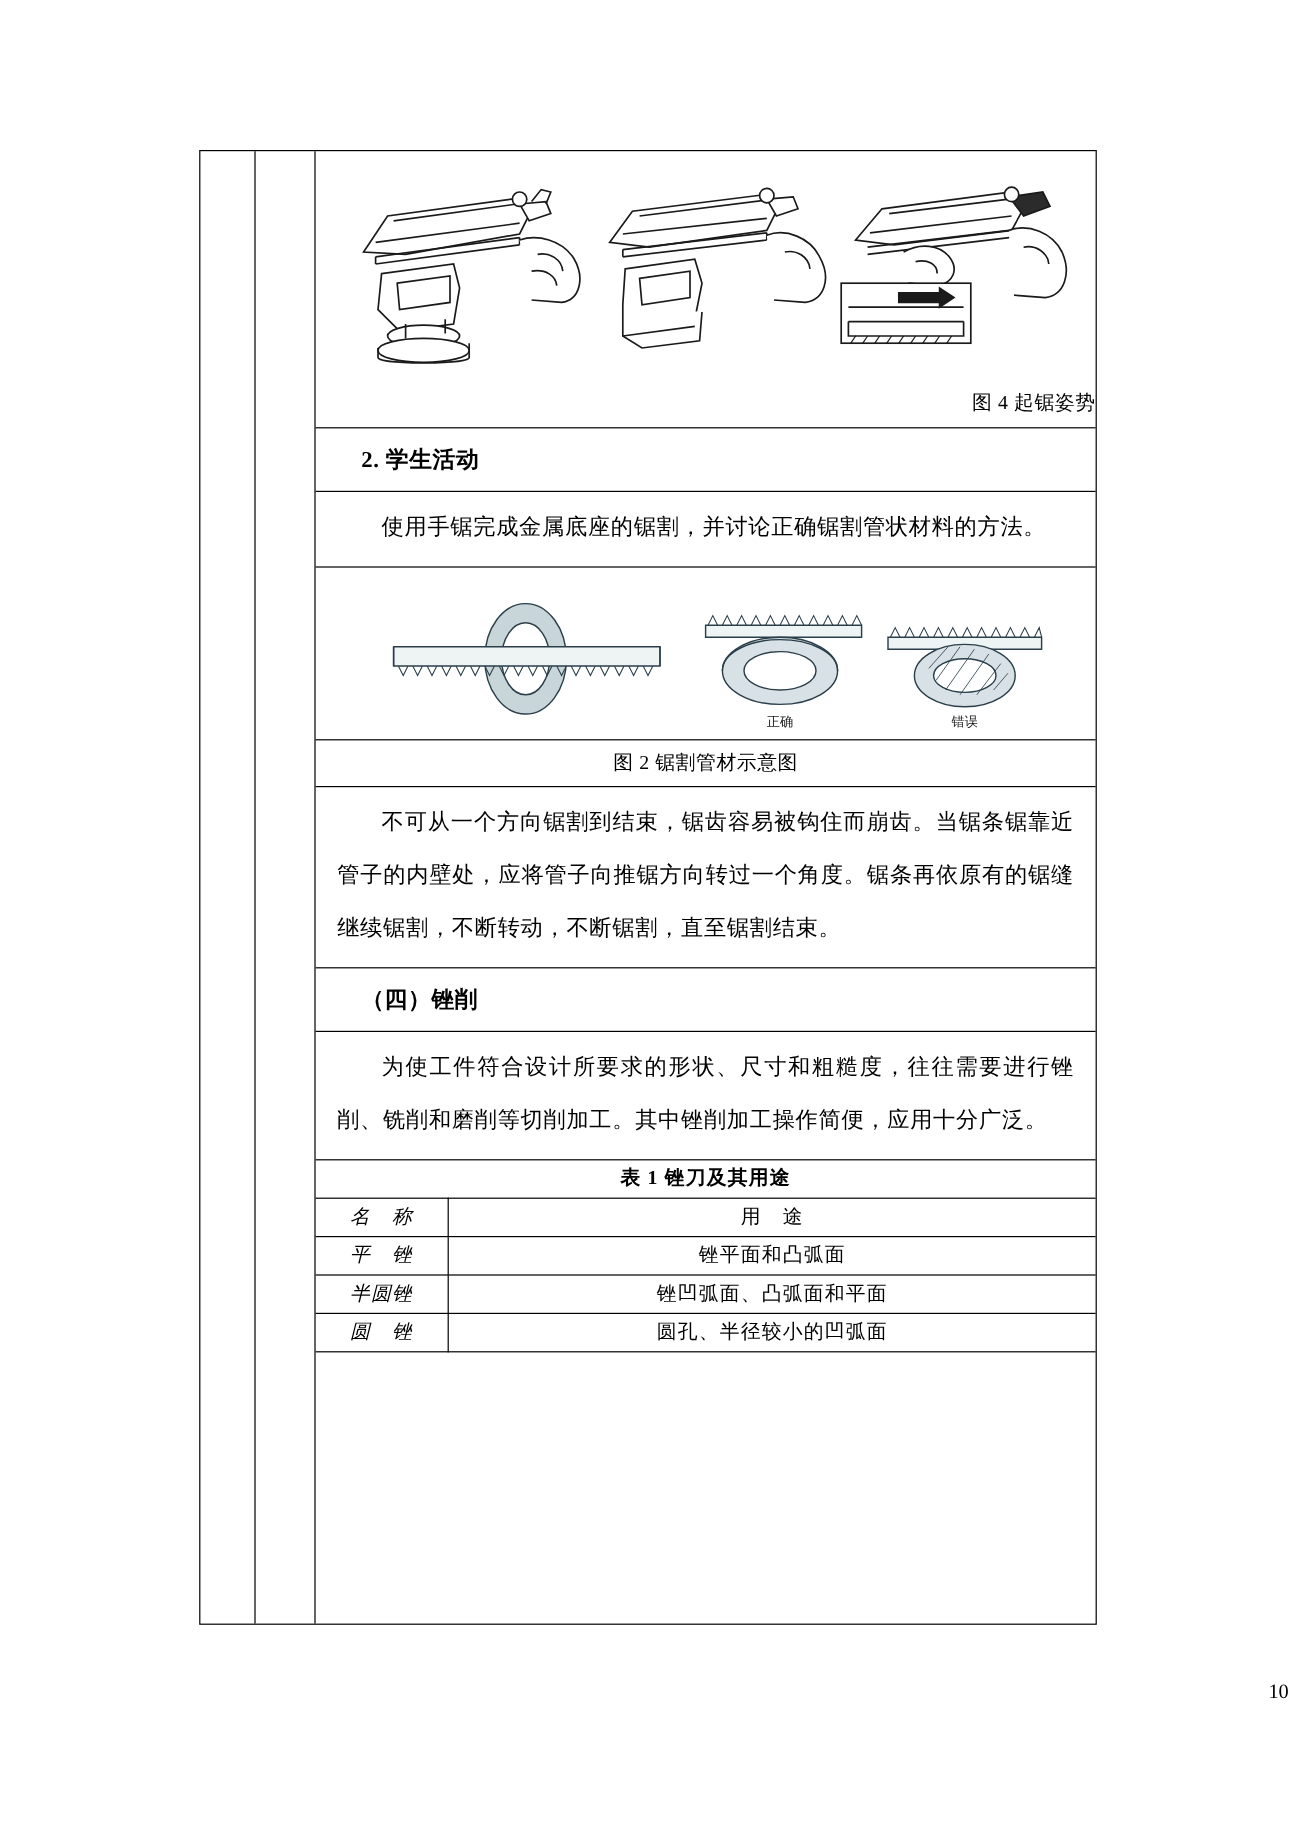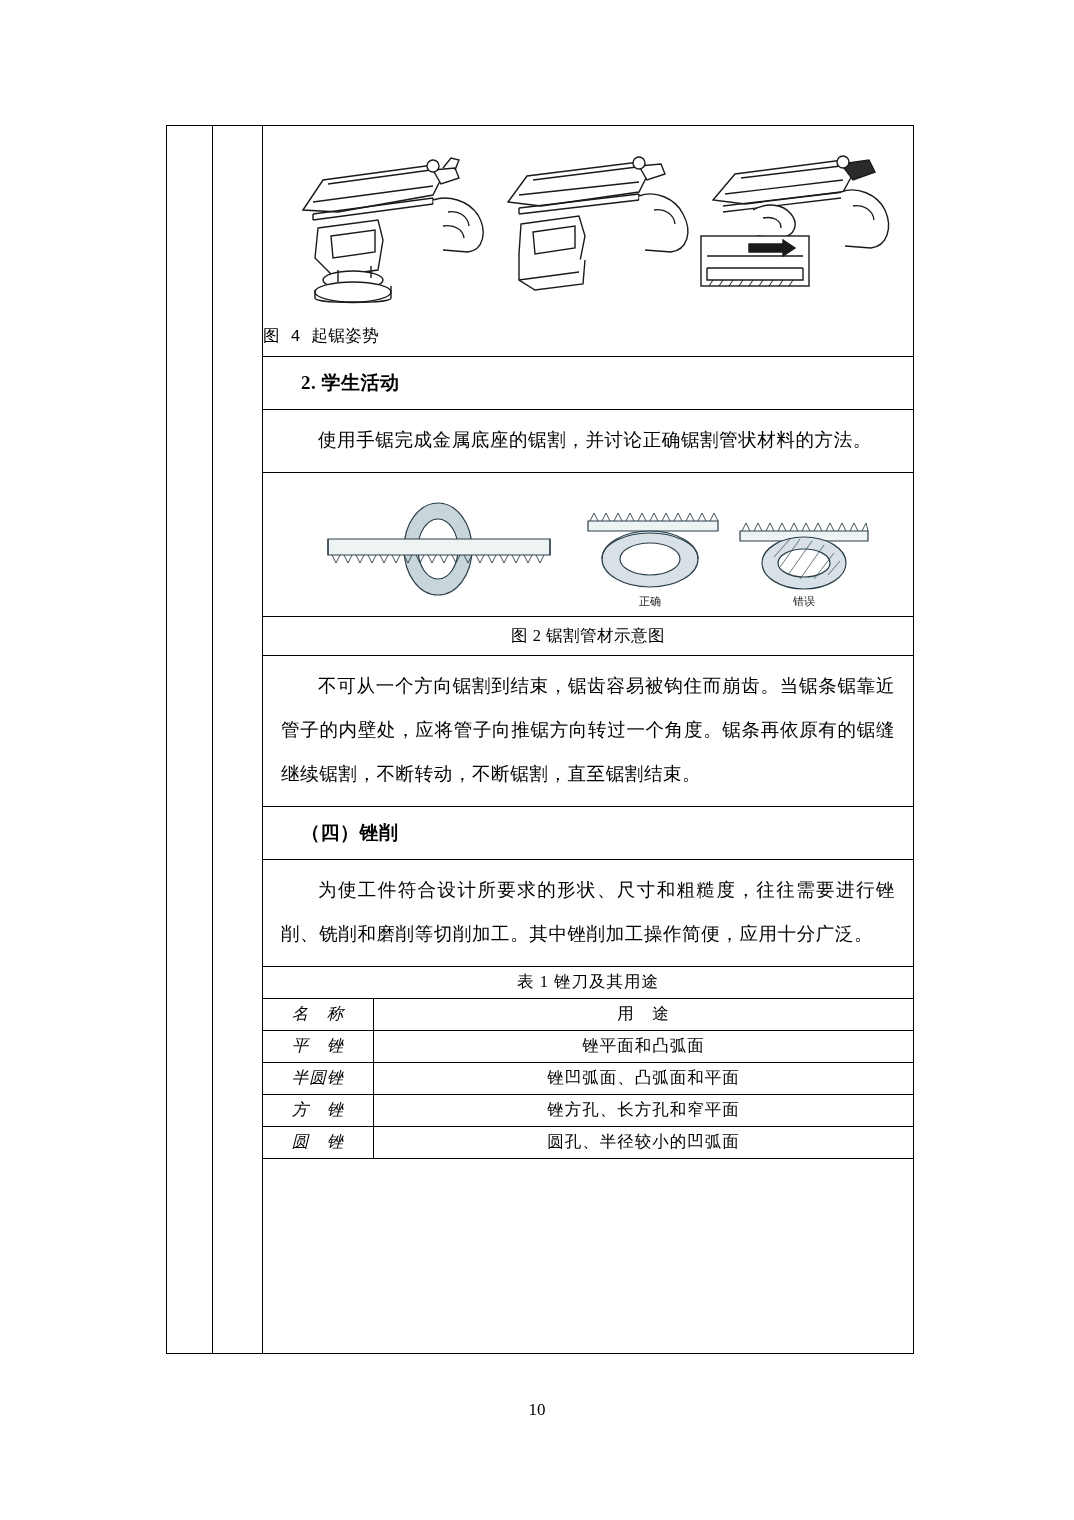--- a/index.html
+++ b/index.html
@@ -57,25 +57,24 @@
     padding: 0;
   }
   .cell.last { border-bottom: none; }
 
   
   .fig-block {
     padding: 14px 0 4px 0;
     text-align: right;
   }
   .fig-caption {
-    text-align: left;
+    text-align: right;
     font-size: 16.5px;
     padding: 6px 0 9px 0;
     letter-spacing: 0.5px;
-    font-family: Liberation Mono, monospace;
   }
   .caption-row {
     text-align: center;
     font-size: 16.5px;
     padding: 8px 0 8px 0;
     letter-spacing: 0.5px;
   }
   .heading {
     font-size: 19px;
     font-weight: bold;
@@ -105,30 +104,31 @@
     padding: 4px 2px 5px 2px;
     letter-spacing: 1px;
     height: 22px;
   }
   table.inner td.no-side-l { border-left: none; }
   table.inner td.no-side-r { border-right: none; }
   table.inner tr.title-row td {
     border-top: none;
     border-left: none;
     border-right: none;
+    font-weight: bold;
   }
   .col-name { width: 106px; font-style: italic; }
   .spacer-cell { height: 56px; }
 
   .page-number {
     position: absolute;
     left: 0;
     top: 1400px;
     width: 1074px;
-    text-align: center;
+    text-align: right;
     font-size: 17px;
   }
   svg { display: block; }
   .svg-center { display: flex; justify-content: center; align-items: center; }
   .fig-label {
     font-size: 11px;
   }
 </style>
 </head>
 <body>
@@ -294,24 +294,20 @@
           </tr>
           <tr>
             <td class="col-name no-side-l">平　锉</td>
             <td class="no-side-r">锉平面和凸弧面</td>
           </tr>
           <tr>
             <td class="col-name no-side-l">半圆锉</td>
             <td class="no-side-r">锉凹弧面、凸弧面和平面</td>
           </tr>
           <tr>
-            <td class="col-name no-side-l">方　锉</td>
-            <td class="no-side-r">锉方孔、长方孔和窄平面</td>
-          </tr>
-          <tr>
             <td class="col-name no-side-l">圆　锉</td>
             <td class="no-side-r">圆孔、半径较小的凹弧面</td>
           </tr>
           <tr>
             <td class="spacer-cell" colspan="2" style="border-left:none;border-right:none;border-bottom:none;"></td>
           </tr>
         </tbody>
           </table>
       </div>
 

